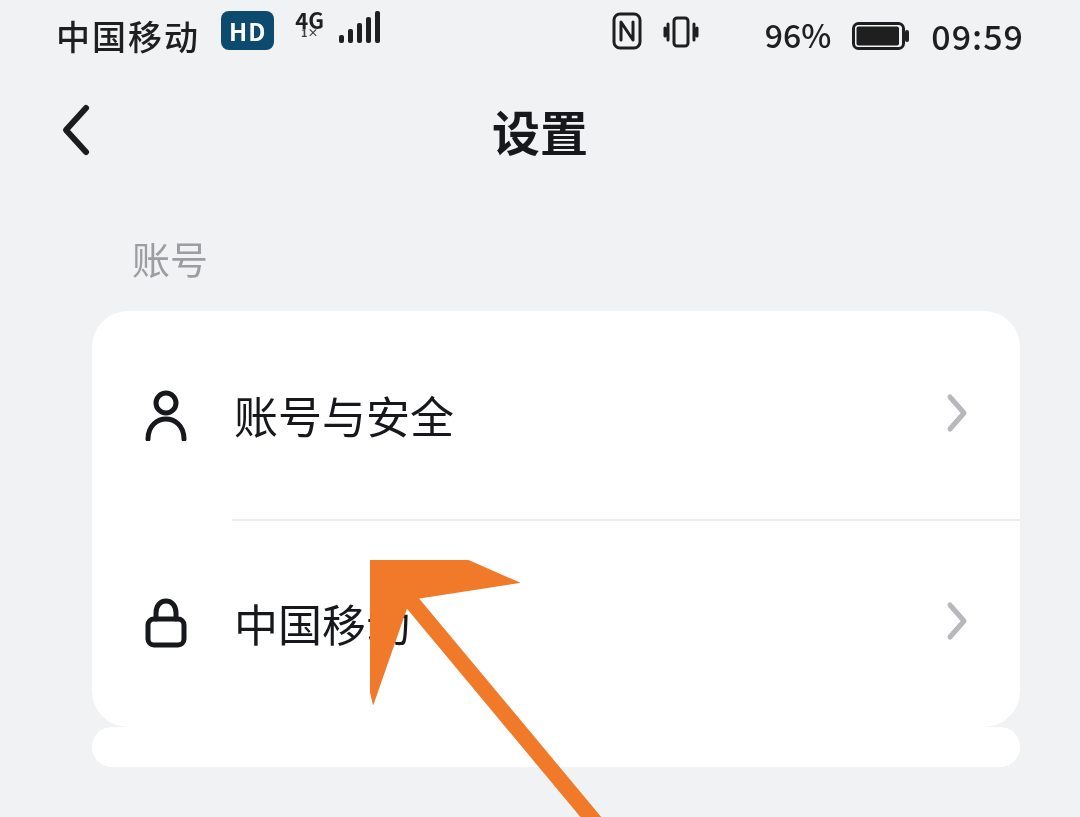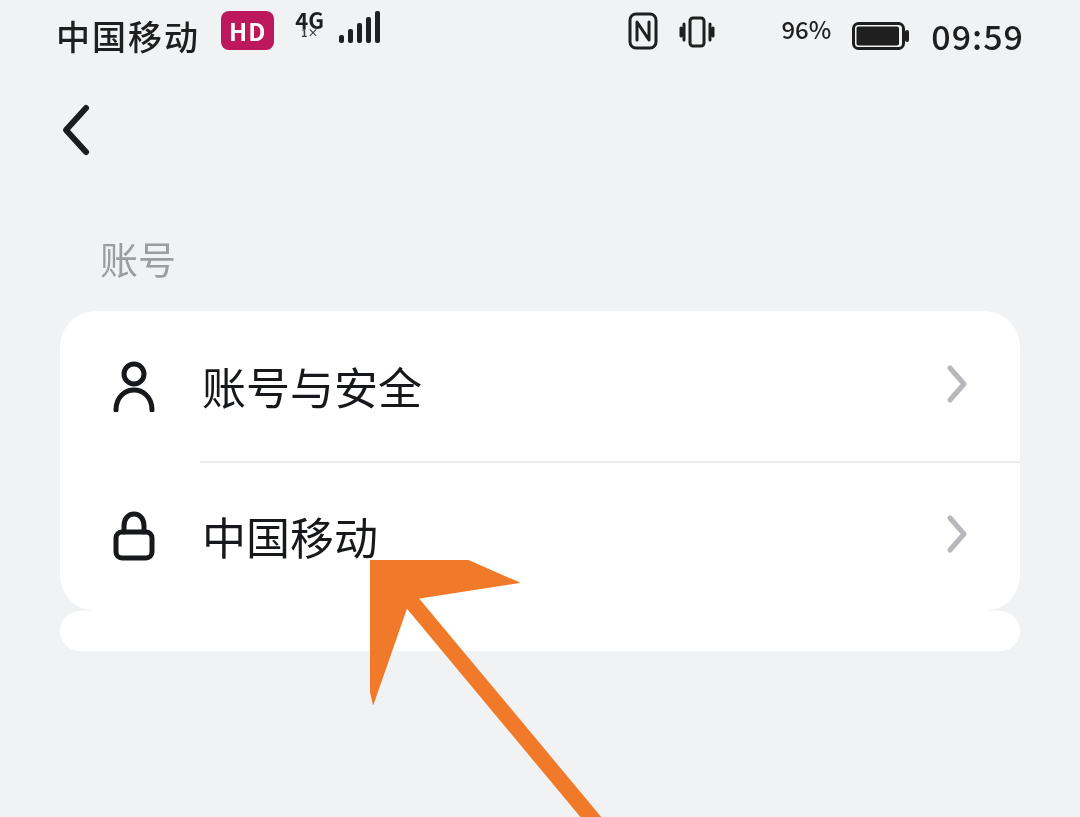--- a/index.html
+++ b/index.html
@@ -20,21 +20,21 @@
       align-items: center;
       justify-content: space-between;
       padding: 0 56px 0 56px;
       font-size: 34px;
       color: #1f1f1f;
       font-weight: 500;
     }
     .status-left, .status-right { display: flex; align-items: flex-start; gap: 21px; }
     .carrier { font-size: 34px; letter-spacing: 2px; }
     .hd-badge {
-      background: #be185d;
+      background: #0c4a6e;
       color: #fff;
       border-radius: 8px;
       padding: 2px 8px;
       font-size: 24px;
       font-weight: 700;
       letter-spacing: 1px;
     }
     .net-badge {
       display: flex;
       flex-direction: column;
@@ -52,21 +52,21 @@
       display: block; width: 5px; background: #1f1f1f; border-radius: 2px;
     }
     .signal-bars span:nth-child(1){height:8px}
     .signal-bars span:nth-child(2){height:14px}
     .signal-bars span:nth-child(3){height:20px}
     .signal-bars span:nth-child(4){height:26px}
     .signal-bars span:nth-child(5){height:32px}
 
     .nfc-icon { width: 30px; height: 38px; }
     .vibrate-icon { width: 36px; height: 36px; }
-    .battery-pct { font-size: 24px; margin-left: 45px; }
+    .battery-pct { font-size: 32px; margin-left: 45px; }
     .battery-icon { width: 58px; height: 28px; }
     .clock { font-size: 34px; letter-spacing: 1px; }
 
     
     .title-bar {
       position: relative;
       height: 120px;
       display: flex;
       align-items: center;
       justify-content: center;
@@ -80,35 +80,36 @@
     }
     .page-title {
       font-size: 48px;
       font-weight: 700;
       color: #16181c;
     }
 
     
     .section {
       padding: 0 60px;
+      margin-left: 32px;
     }
     .section-header {
       color: #9b9da1;
       font-size: 38px;
       padding: 40px 40px 26px 40px;
     }
     .card {
       background: #ffffff;
       border-radius: 36px;
       overflow: hidden;
     }
     .row {
       display: flex;
       align-items: center;
-      height: 150px;
+      height: 208px;
       padding: 0 46px 0 46px;
       cursor: pointer;
       position: relative;
     }
     .row + .row::before {
       content: "";
       position: absolute;
       left: 140px; right: 0; top: 0;
       height: 2px;
       background: #ececec;
@@ -180,20 +181,21 @@
     <span class="clock">09:59</span>
   </div>
 </div>
 
 <div class="title-bar">
   <div class="back-btn">
     <svg width="36" height="56" viewBox="0 0 36 56">
       <path d="M28 6 L8 28 L28 50" fill="none" stroke="#1b1c1e" stroke-width="6" stroke-linecap="round" stroke-linejoin="round"></path>
     </svg>
   </div>
+  <div class="page-title">设置</div>
 </div>
 
 <div class="section">
   <div class="section-header">账号</div>
   <div class="card">
 
     <div class="row">
       <span class="row-icon">
         <svg width="48" height="52" viewBox="0 0 48 52">
           <circle cx="24" cy="14" r="10" fill="none" stroke="#16181c" stroke-width="5"></circle>

